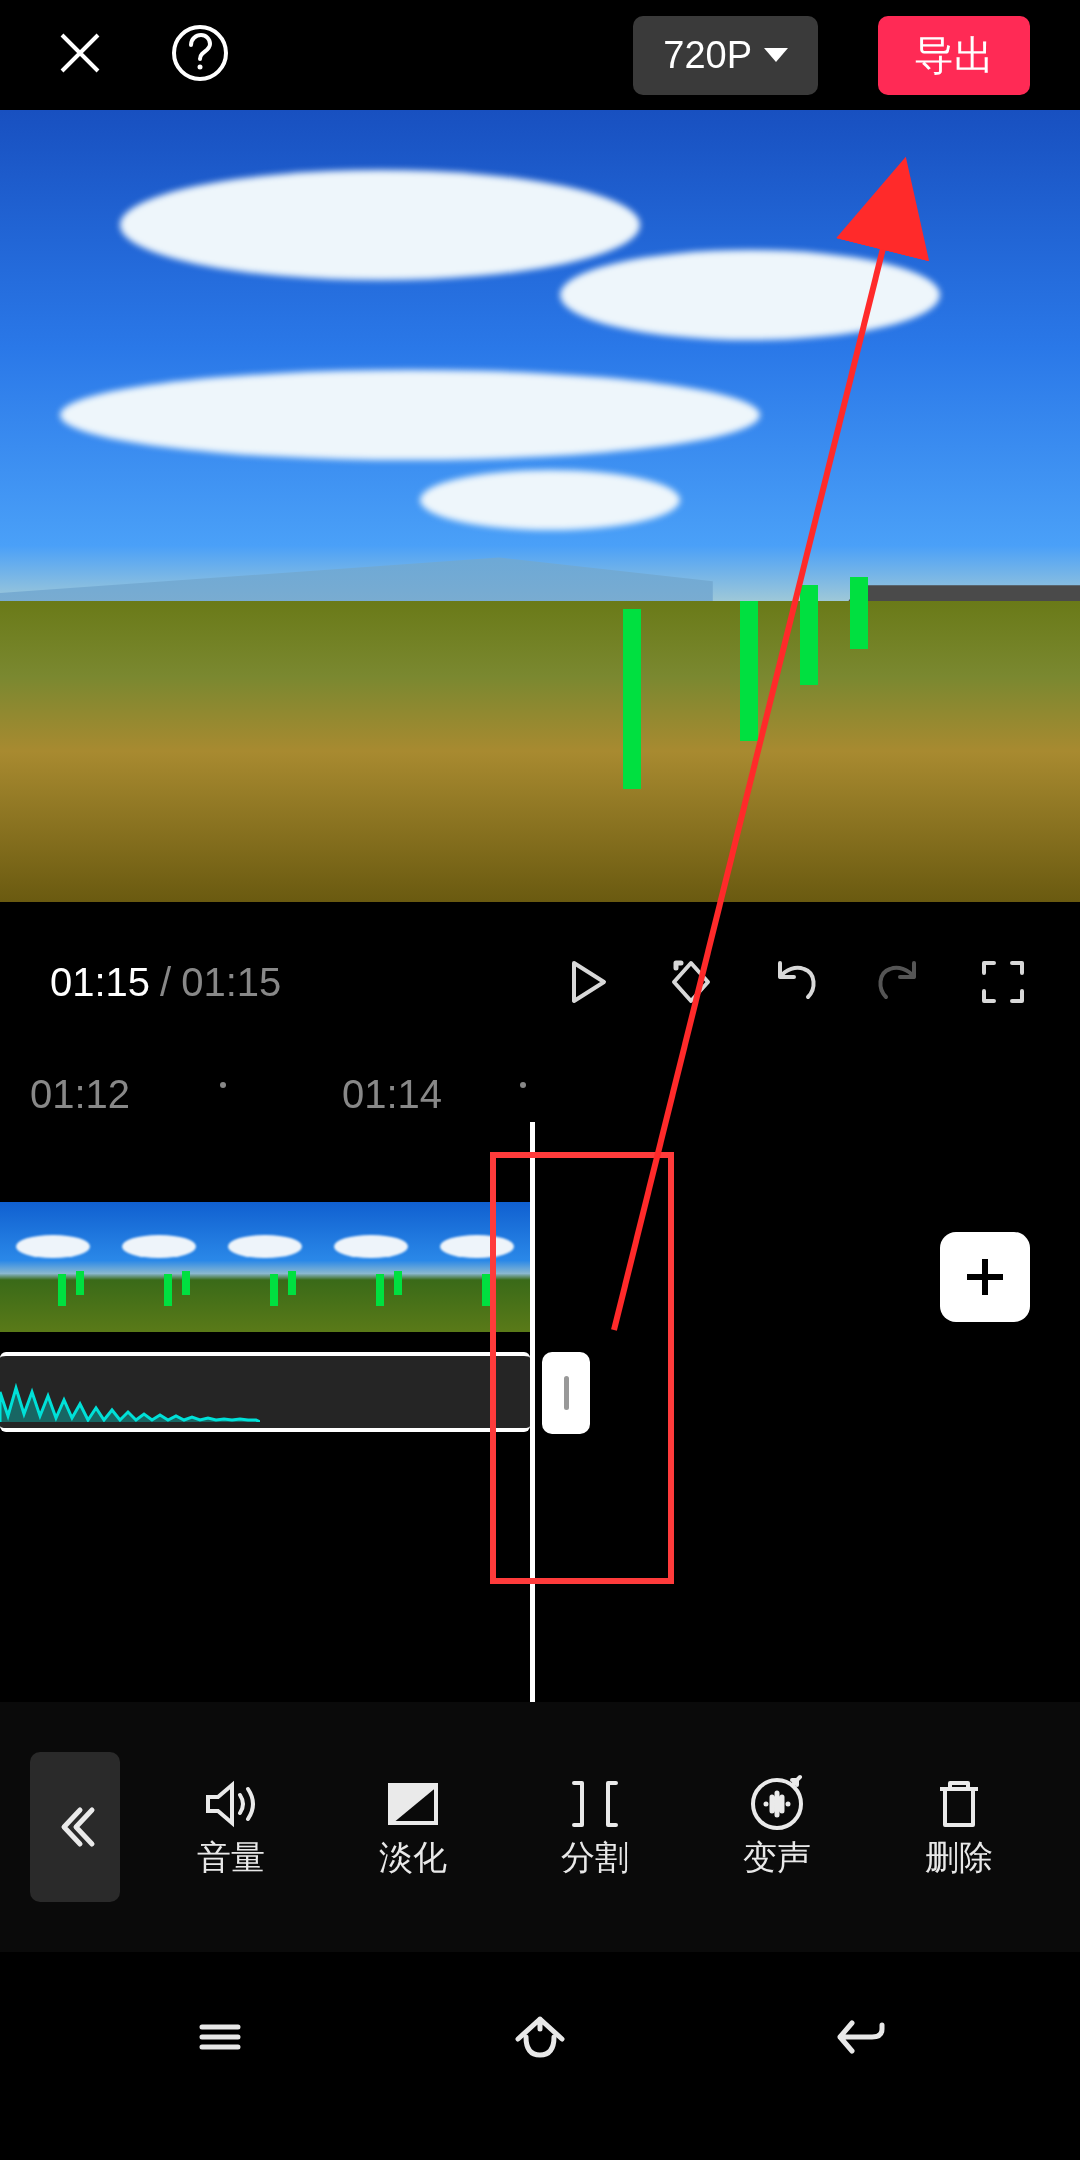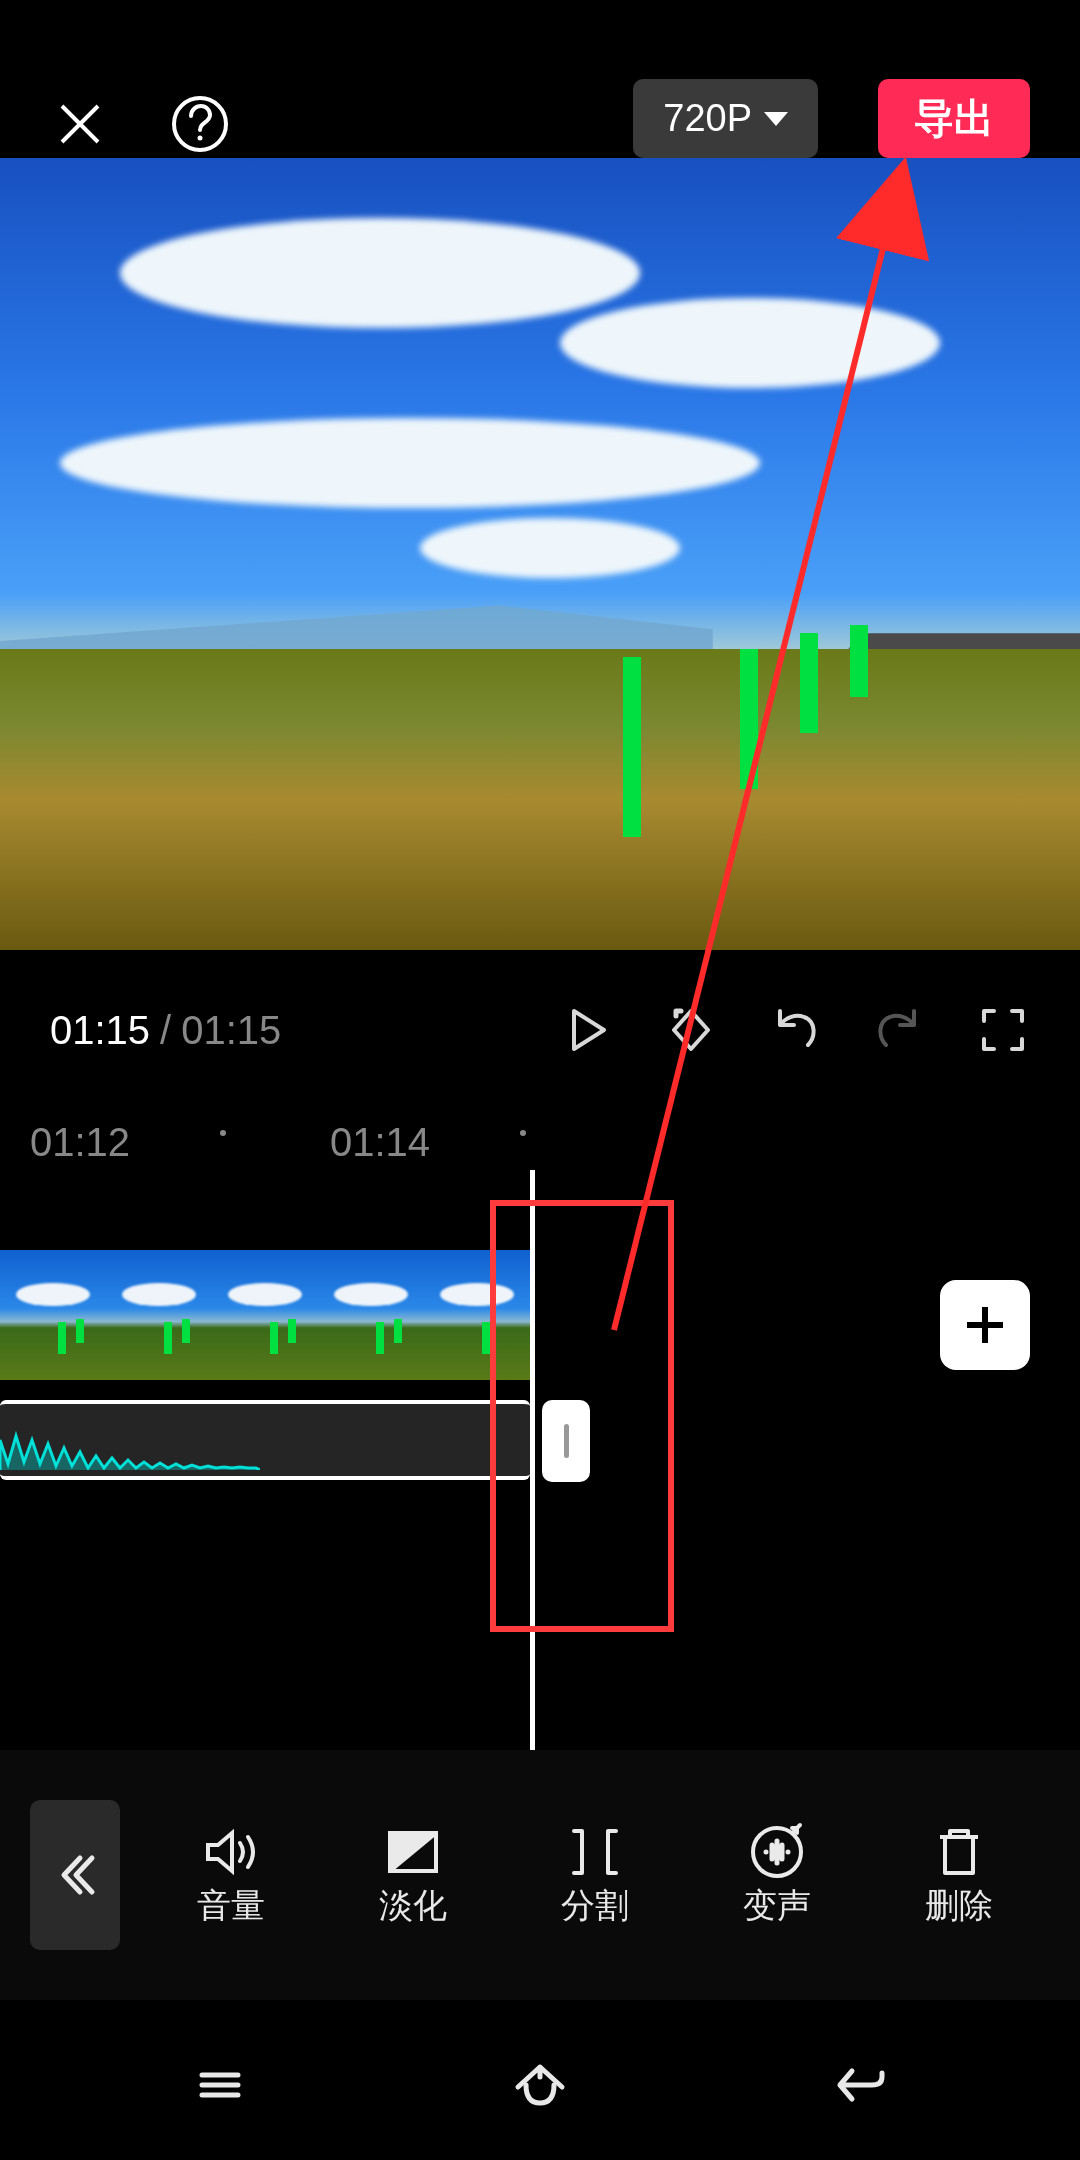--- a/index.html
+++ b/index.html
@@ -1,22 +1,22 @@
 <!DOCTYPE html>
 <html><head>
 <meta charset="utf-8">
 <style>
   * { margin: 0; padding: 0; box-sizing: border-box; }
   html, body { width: 1080px; height: 2160px; background: #000; font-family: -apple-system, 'PingFang SC', sans-serif; overflow: hidden; }
-  .header { height: 158px; display: flex; align-items: flex-end; padding: 0 50px; gap: 60px; }
+  .header { height: 110px; display: flex; align-items: center; padding: 0 50px; gap: 60px; }
   .close-icon svg, .help-icon svg { width: 60px; height: 60px; stroke: #fff; stroke-width: 4; fill: none; }
   .header-spacer { flex: 1; }
   .res-button { background: #3a3a3a; color: #fff; font-size: 38px; padding: 18px 30px; border-radius: 10px; display: flex; align-items: center; gap: 12px; }
   .res-button .tri { width: 0; height: 0; border-left: 12px solid transparent; border-right: 12px solid transparent; border-top: 14px solid #fff; }
-  .export-button { background: #ff2a55; color: #fff; font-size: 40px; font-weight: 700; padding: 12px 36px; border-radius: 10px; }
+  .export-button { background: #ff2a55; color: #fff; font-size: 40px; font-weight: 400; padding: 12px 36px; border-radius: 10px; }
   .preview { width: 1080px; height: 792px; position: relative; overflow: hidden; }
   .sky { position:absolute; inset:0; background: linear-gradient(180deg,#1850c0 0%,#2a78e8 30%,#4aa0f8 55%,#9ec8d8 62%); }
   .cloud{position:absolute;background:#eef6fb;border-radius:50%;filter:blur(3px);}
   .ground{position:absolute;left:0;right:0;top:62%;bottom:0;background:linear-gradient(180deg,#6a7a18 0%,#7a8830 25%,#a88a30 50%,#6a5a10 100%);} 
   .water{position:absolute; left:0; top:55%; width:66%; height:15%; background:linear-gradient(180deg,#6aa8d8,#8ab0c8); clip-path: polygon(0 40%,70% 10%,100% 30%,100% 100%,0 100%);}
   .road{position:absolute; right:0; top:60%; width:34%; height:26%; background:#4a4a4a; clip-path: polygon(40% 0%,100% 0%,100% 100%,0% 100%);}
   .fence{position:absolute;width:18px;height:110px;background:#00e040;top:62%;}
   .transport { height: 160px; display: flex; align-items: center; padding: 16px 50px; gap: 50px; }
   .time-cur { color: #fff; font-size: 40px; }
   .time-tot { color: #888; font-size: 40px; }
@@ -113,21 +113,21 @@
     </svg>
   <svg class="tp-icon" viewBox="0 0 54 54">
       <path d="M8 18 L8 8 L18 8 M36 8 L46 8 L46 18 M46 36 L46 46 L36 46 M18 46 L8 46 L8 36"></path>
     </svg>
 </div>
 
 <div class="timeline">
   <div class="tick-row">
     <span class="tick" style="left:30px">01:12</span>
     <span class="dot" style="left:220px"></span>
-    <span class="tick" style="left:330px">01:14</span>
+    <span class="tick" style="left:342px">01:14</span>
     <span class="dot" style="left:520px"></span>
   </div>
   <div class="track-video">
     <div class="thumb">
         <div class="ts"></div>
         <div class="tc"></div>
         <div class="tf" style="left:55%"></div>
         <div class="tf" style="left:72%;height:24px;top:53%"></div>
       </div>
     <div class="thumb">

